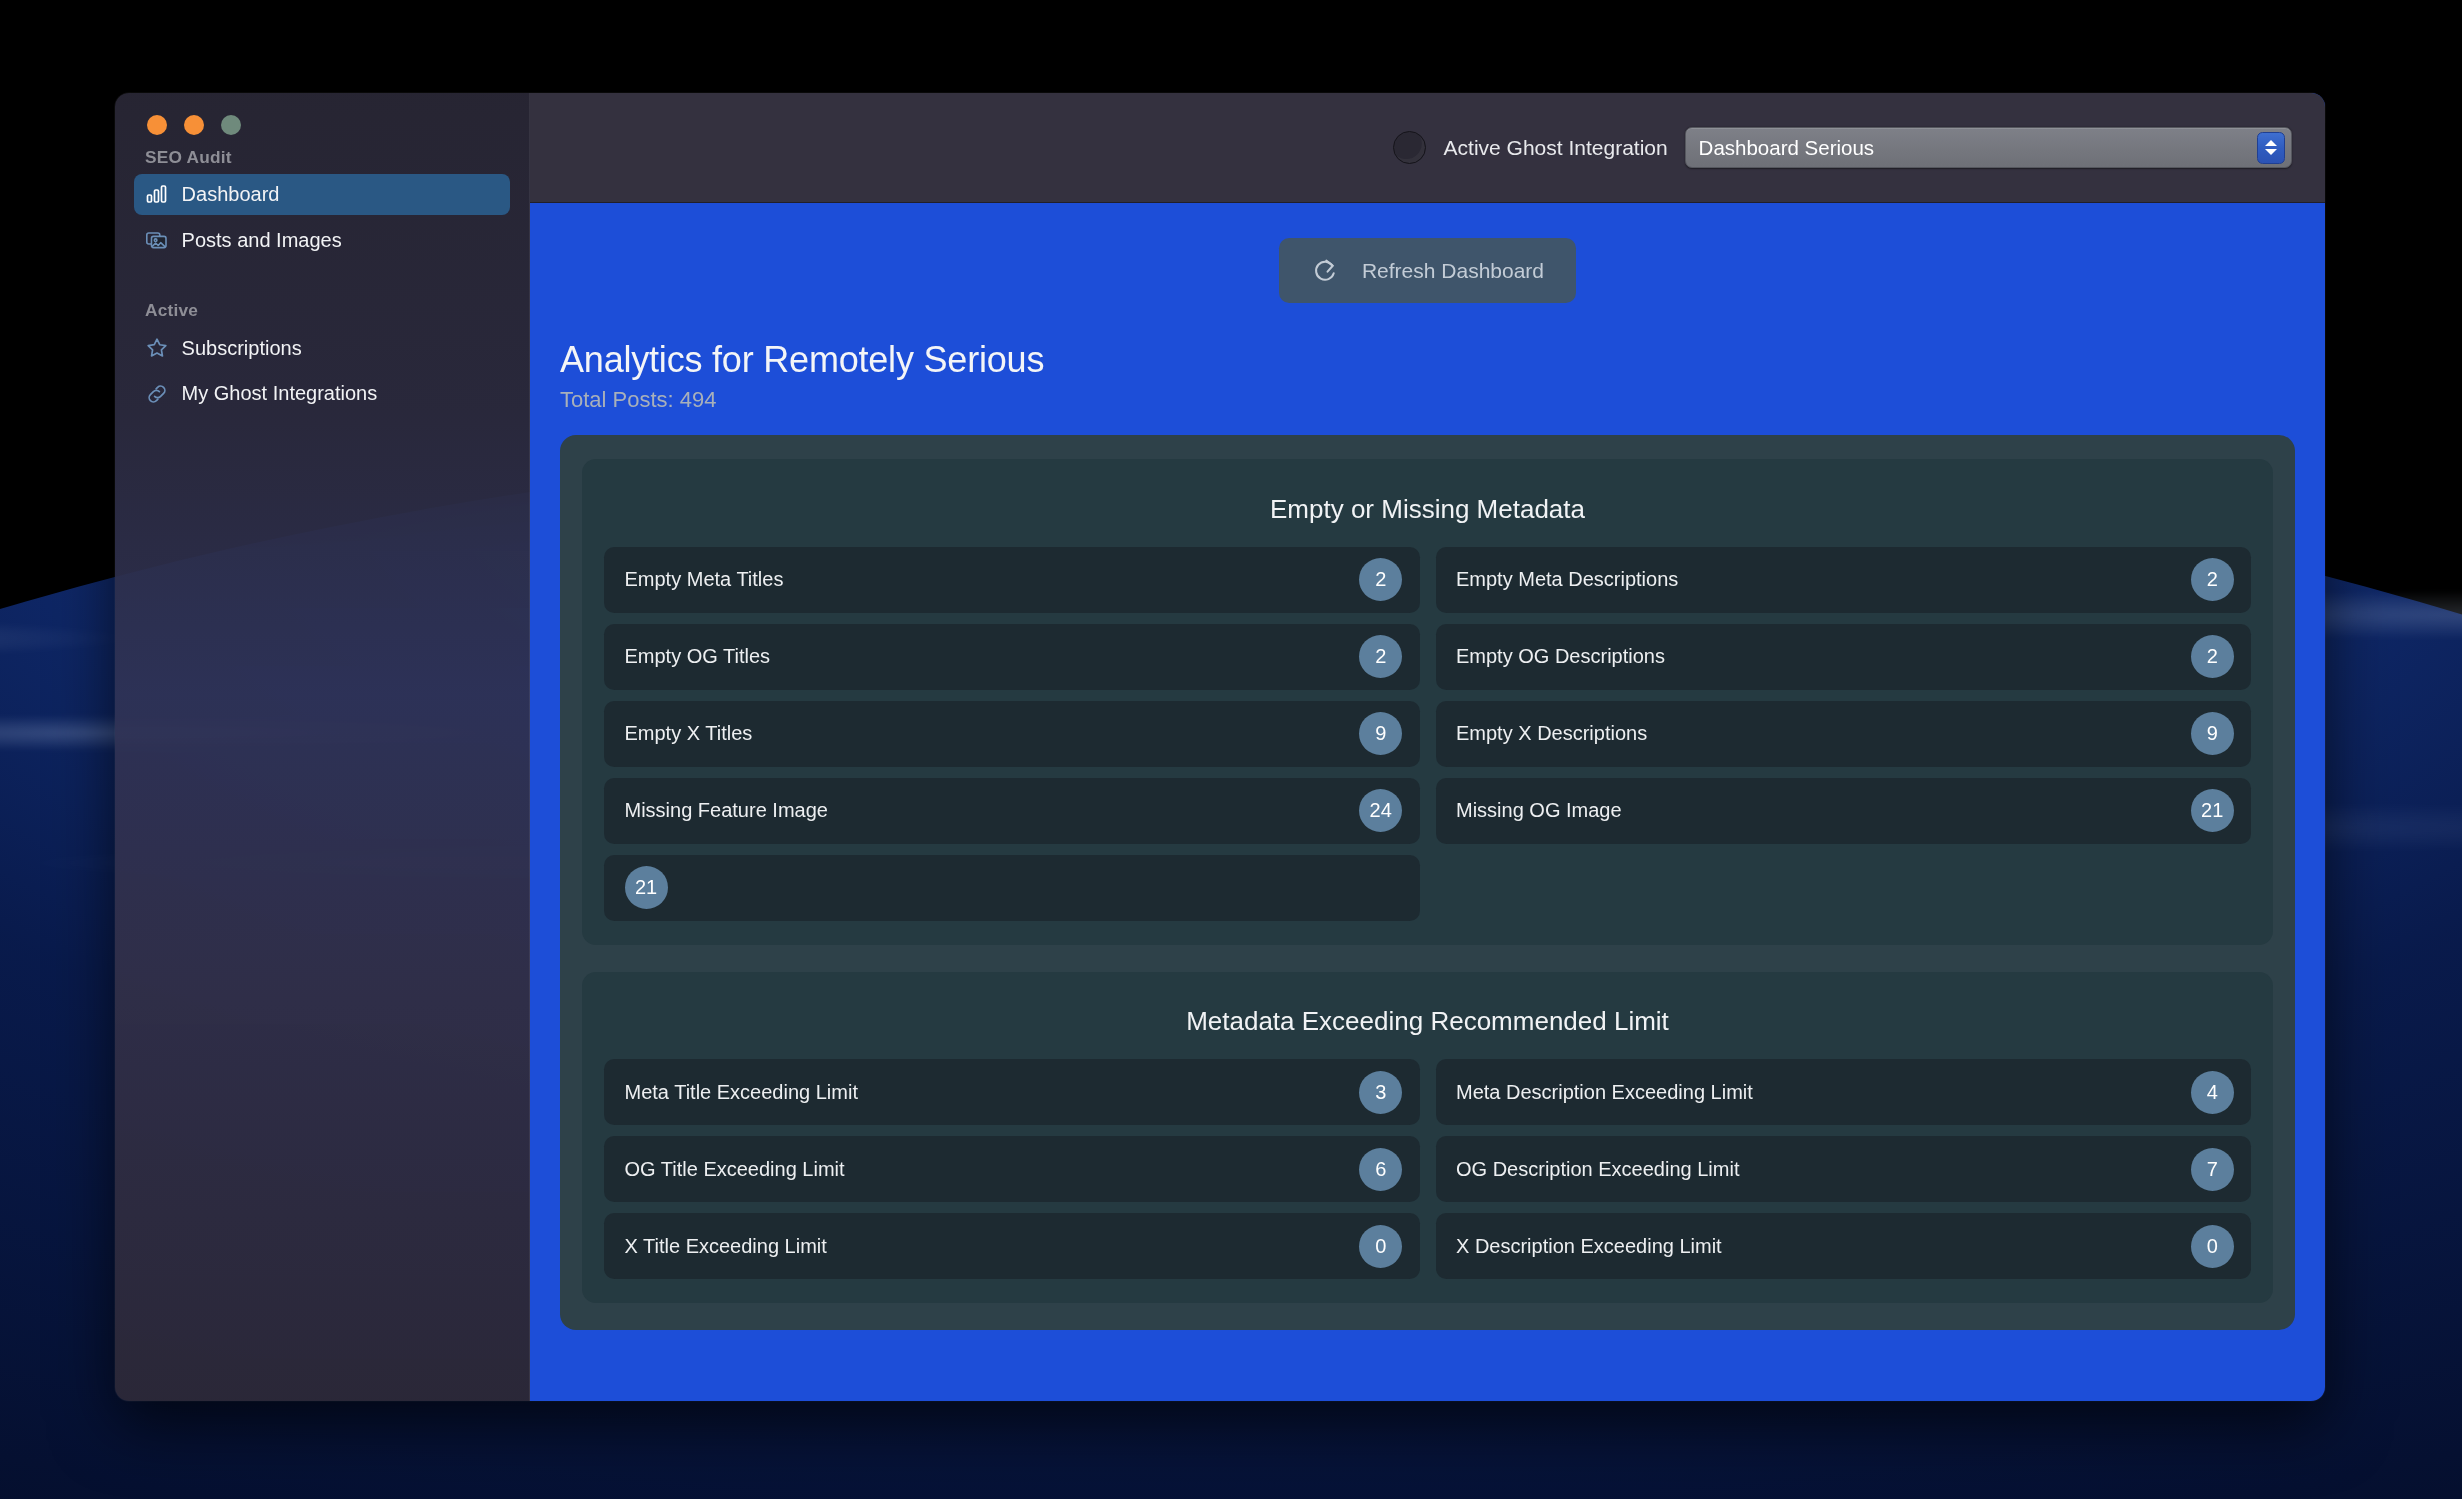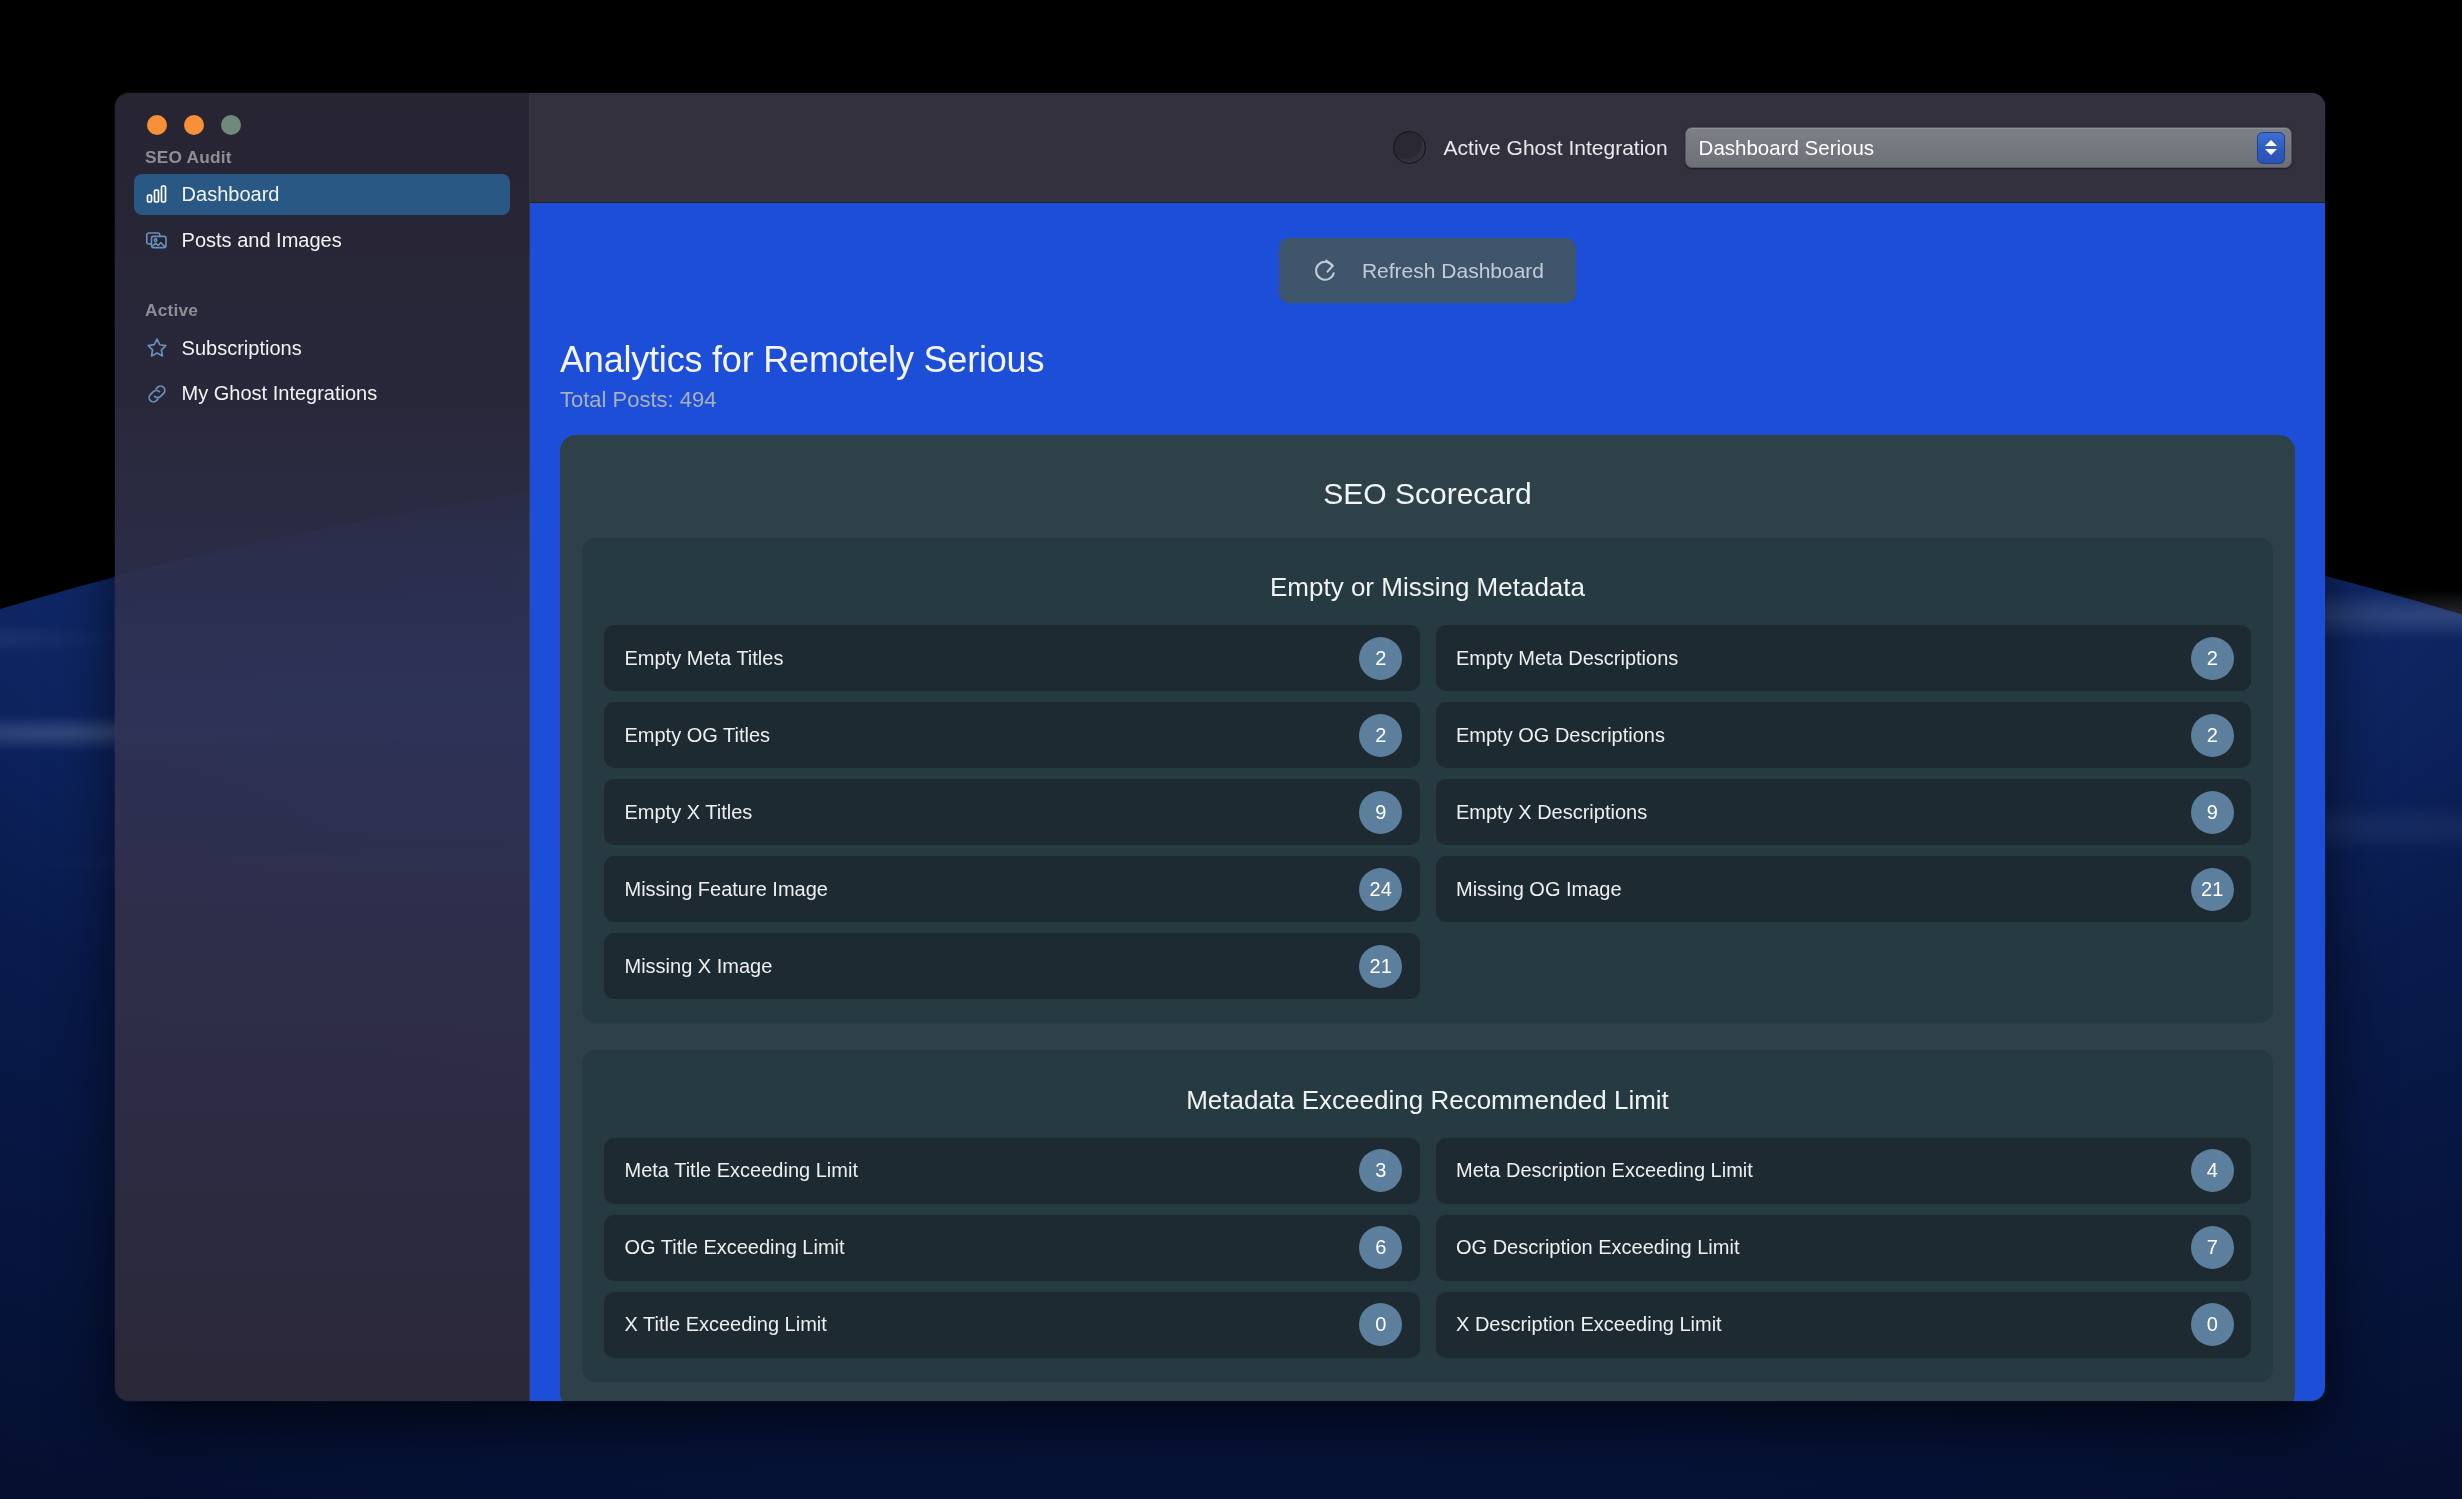--- a/index.html
+++ b/index.html
@@ -443,21 +443,20 @@
           <span>Refresh Dashboard</span>
         </button>
       </div>
 
       <div id="page-heading-block">
         <h1 id="page-title">Analytics for Remotely Serious</h1>
         <div id="page-subtitle">Total Posts: 494</div>
       </div>
 
       <div id="scorecard">
-        <h2 id="scorecard-title">SEO Scorecard</h2>
 
         <div class="group-card">
           <h3 class="group-title">Empty or Missing Metadata</h3>
           <div class="metric-grid">
             <div class="metric-row">
               <span class="metric-label">Empty Meta Titles</span>
               <span class="metric-badge">2</span>
             </div>
             <div class="metric-row">
               <span class="metric-label">Empty Meta Descriptions</span>
@@ -481,21 +480,20 @@
             </div>
             <div class="metric-row">
               <span class="metric-label">Missing Feature Image</span>
               <span class="metric-badge">24</span>
             </div>
             <div class="metric-row">
               <span class="metric-label">Missing OG Image</span>
               <span class="metric-badge">21</span>
             </div>
             <div class="metric-row">
-              <span class="metric-label">Missing X Image</span>
               <span class="metric-badge">21</span>
             </div>
             <div class="metric-row empty-slot"></div>
           </div>
         </div>
 
         <div class="group-card">
           <h3 class="group-title">Metadata Exceeding Recommended Limit</h3>
           <div class="metric-grid">
             <div class="metric-row">

